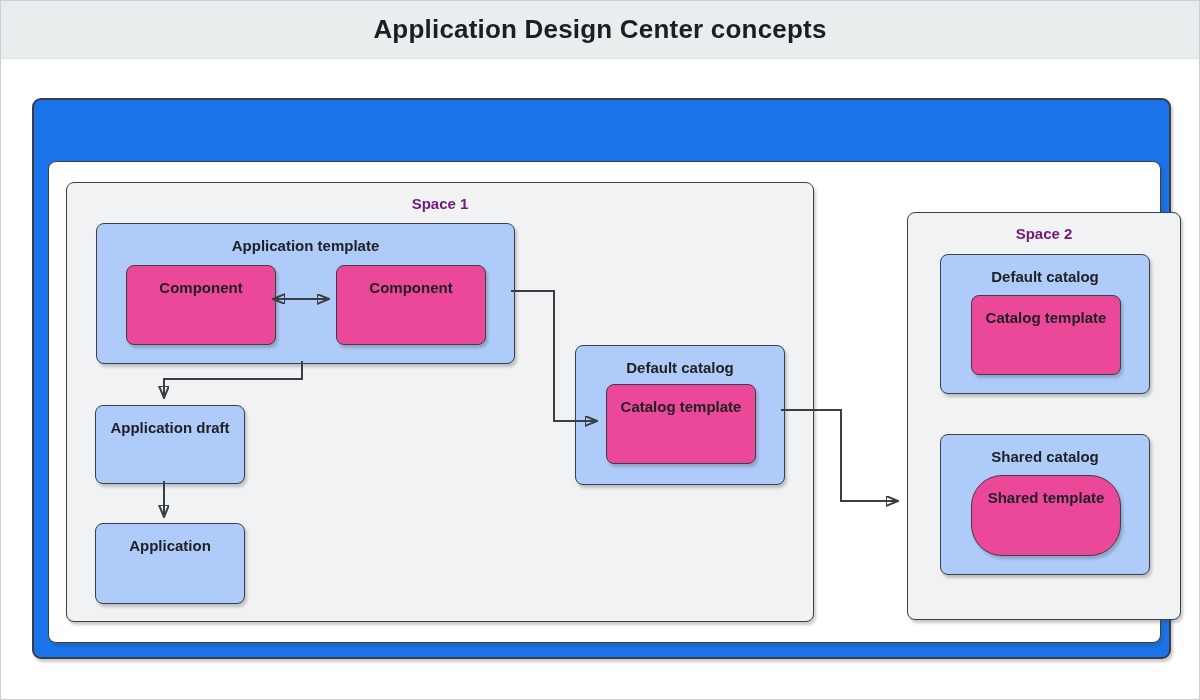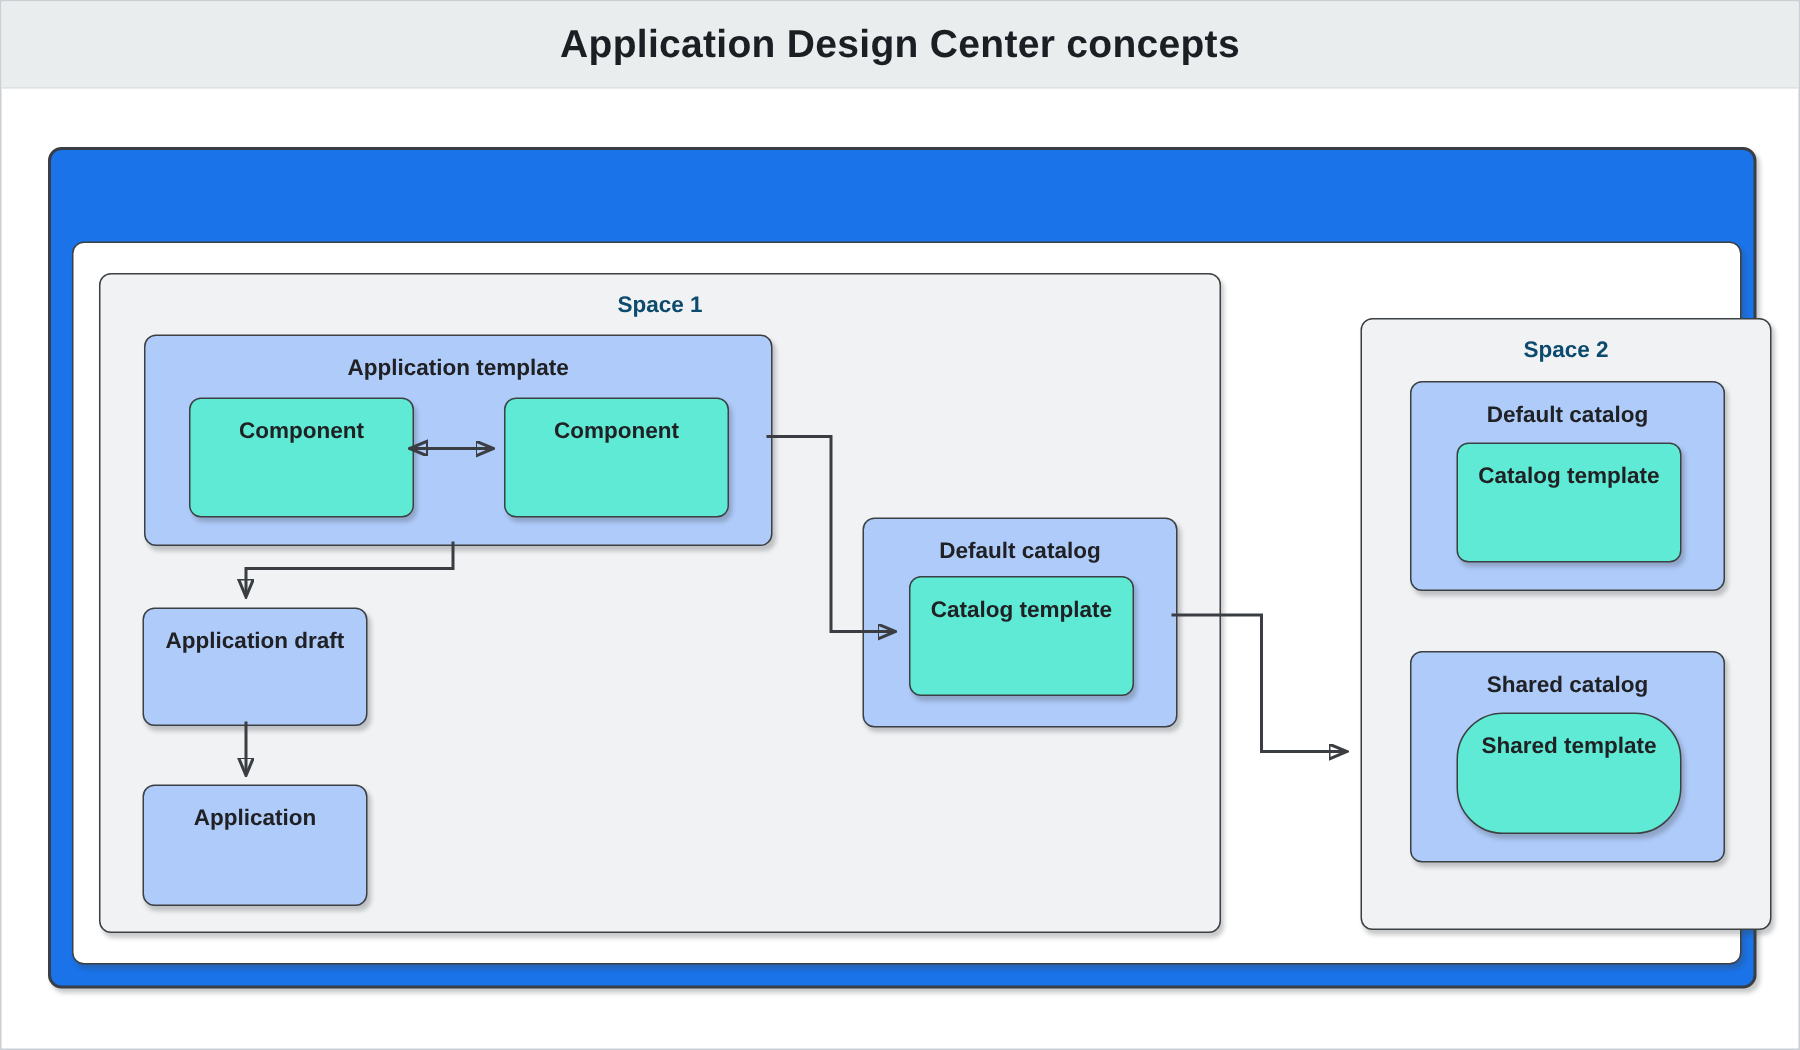--- a/index.html
+++ b/index.html
@@ -72,30 +72,30 @@
   .space-1 { left: 17px;  top: 20px; width: 748px; height: 440px; }
   .space-2 { left: 823px; top: 50px; width: 274px; height: 408px; margin-left: 35px; }
 
   .space-label {
     position: absolute;
     top: 12px; left: 0;
     width: 100%;
     text-align: center;
     font-size: 15px;
     font-weight: 600;
-    color: #0c4a6e;
+    color: #701a75;
   }
 
   .node {
     position: absolute;
     border: 1.5px solid #3c4043;
     border-radius: 8px;
   }
   .node.blue { background: #aecbfa; }
-  .node.gray { background: #5eead4; }
+  .node.gray { background: #ec4899; }
 
   .node-label {
     position: absolute;
     top: 13px; left: 0;
     width: 100%;
     text-align: center;
     font-size: 15px;
     font-weight: 600;
     color: #202124;
     white-space: nowrap;

